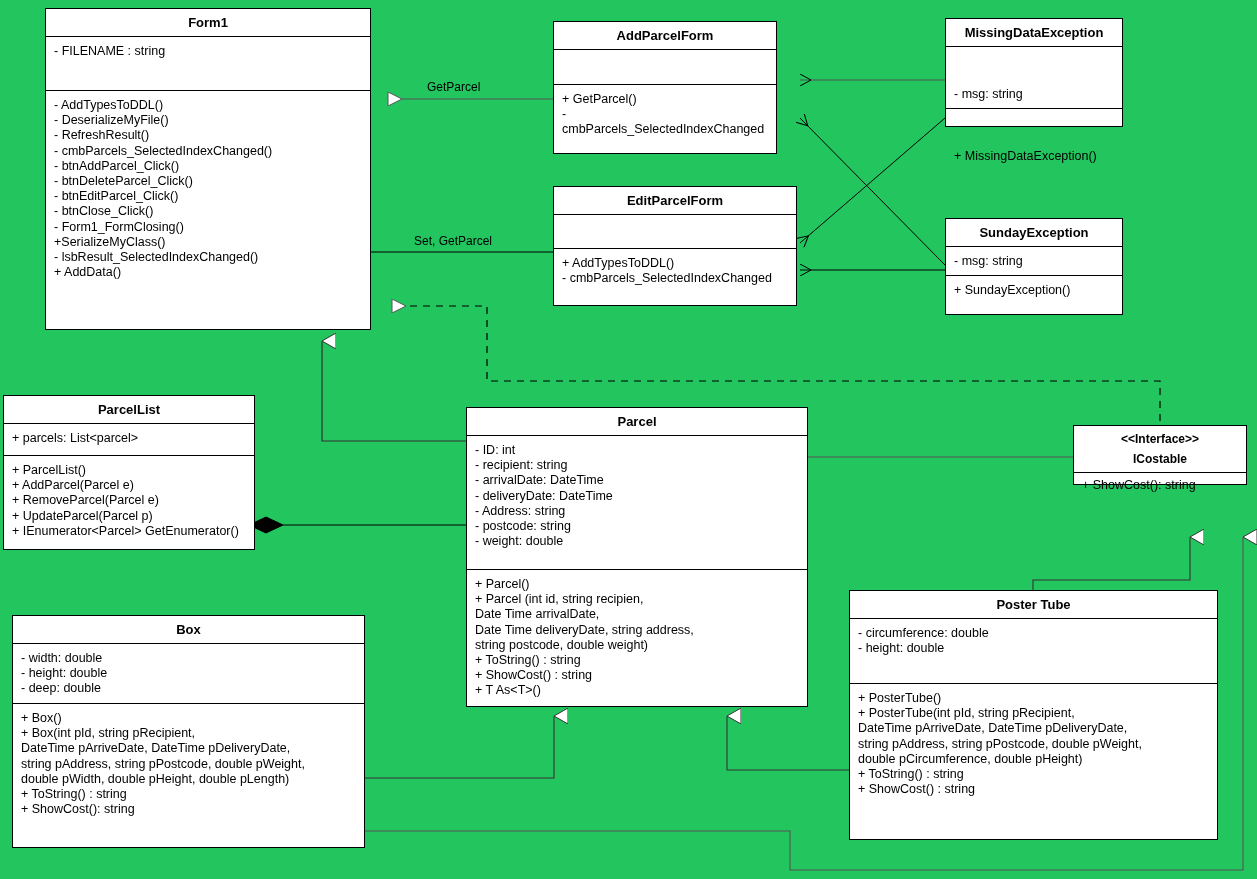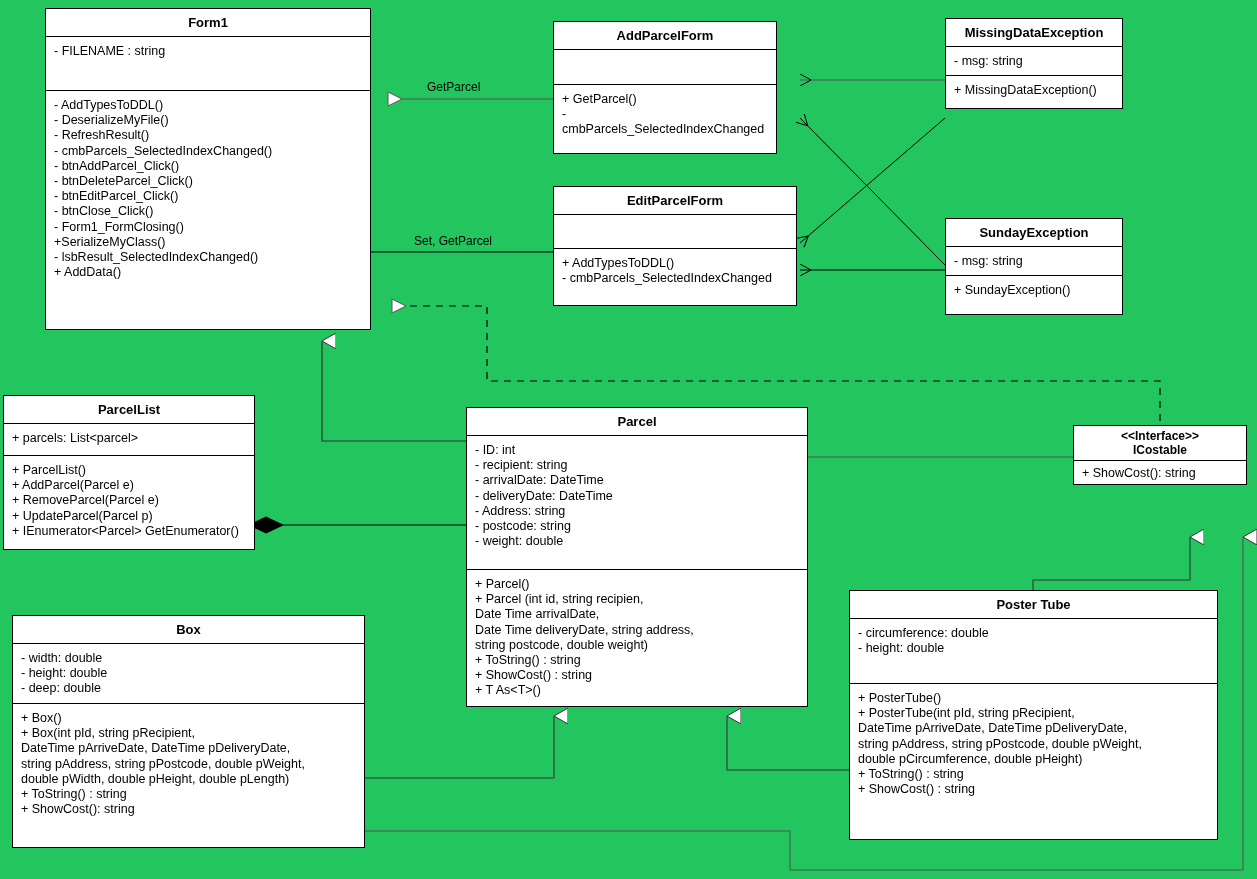--- a/index.html
+++ b/index.html
@@ -146,21 +146,21 @@
 - cmbParcels_SelectedIndexChanged</div>
   </div>
 
   <div class="uml-class" style="left:553px; top:186px; width:244px; height:120px;">
     <div class="uml-title">EditParcelForm</div>
     <div class="uml-attrs" style="height:34px;"></div>
     <div class="uml-ops">+ AddTypesToDDL()
 - cmbParcels_SelectedIndexChanged</div>
   </div>
 
-  <div class="uml-class" style="left:945px; top:18px; width:178px; height:91px;">
+  <div class="uml-class" style="left:945px; top:18px; width:178px; height:109px;gap:33px;">
     <div class="uml-title">MissingDataException</div>
     <div class="uml-attrs" style="height:29px;">- msg: string</div>
     <div class="uml-ops">+  MissingDataException()</div>
   </div>
 
   <div class="uml-class" style="left:945px; top:218px; width:178px; height:97px;">
     <div class="uml-title">SundayException</div>
     <div class="uml-attrs" style="height:29px;">- msg: string</div>
     <div class="uml-ops">+  SundayException()</div>
   </div>
@@ -188,21 +188,21 @@
 + Parcel (int id, string recipien,
 Date Time arrivalDate,
 Date Time deliveryDate, string address,
 string postcode, double weight)
 + ToString() : string
 + ShowCost() : string
 + T As&lt;T&gt;()</div>
   </div>
 
   <div class="uml-class" style="left:1073px; top:425px; width:174px; height:60px;">
-    <div class="uml-title" style="padding:3px 4px 3px 4px; font-size:12px; line-height:14px;">&lt;&lt;Interface&gt;&gt;
+    <div class="uml-title" style="padding:3px 4px 3px 4px; font-size:12px; line-height:20px;">&lt;&lt;Interface&gt;&gt;
 ICostable</div>
     <div class="uml-ops" style="padding:5px 8px;">+ ShowCost(): string</div>
   </div>
 
   <div class="uml-class" style="left:849px; top:590px; width:369px; height:250px;">
     <div class="uml-title">Poster Tube</div>
     <div class="uml-attrs" style="height:65px;">- circumference: double
 - height: double</div>
     <div class="uml-ops">+ PosterTube()
 + PosterTube(int pId, string pRecipient,

